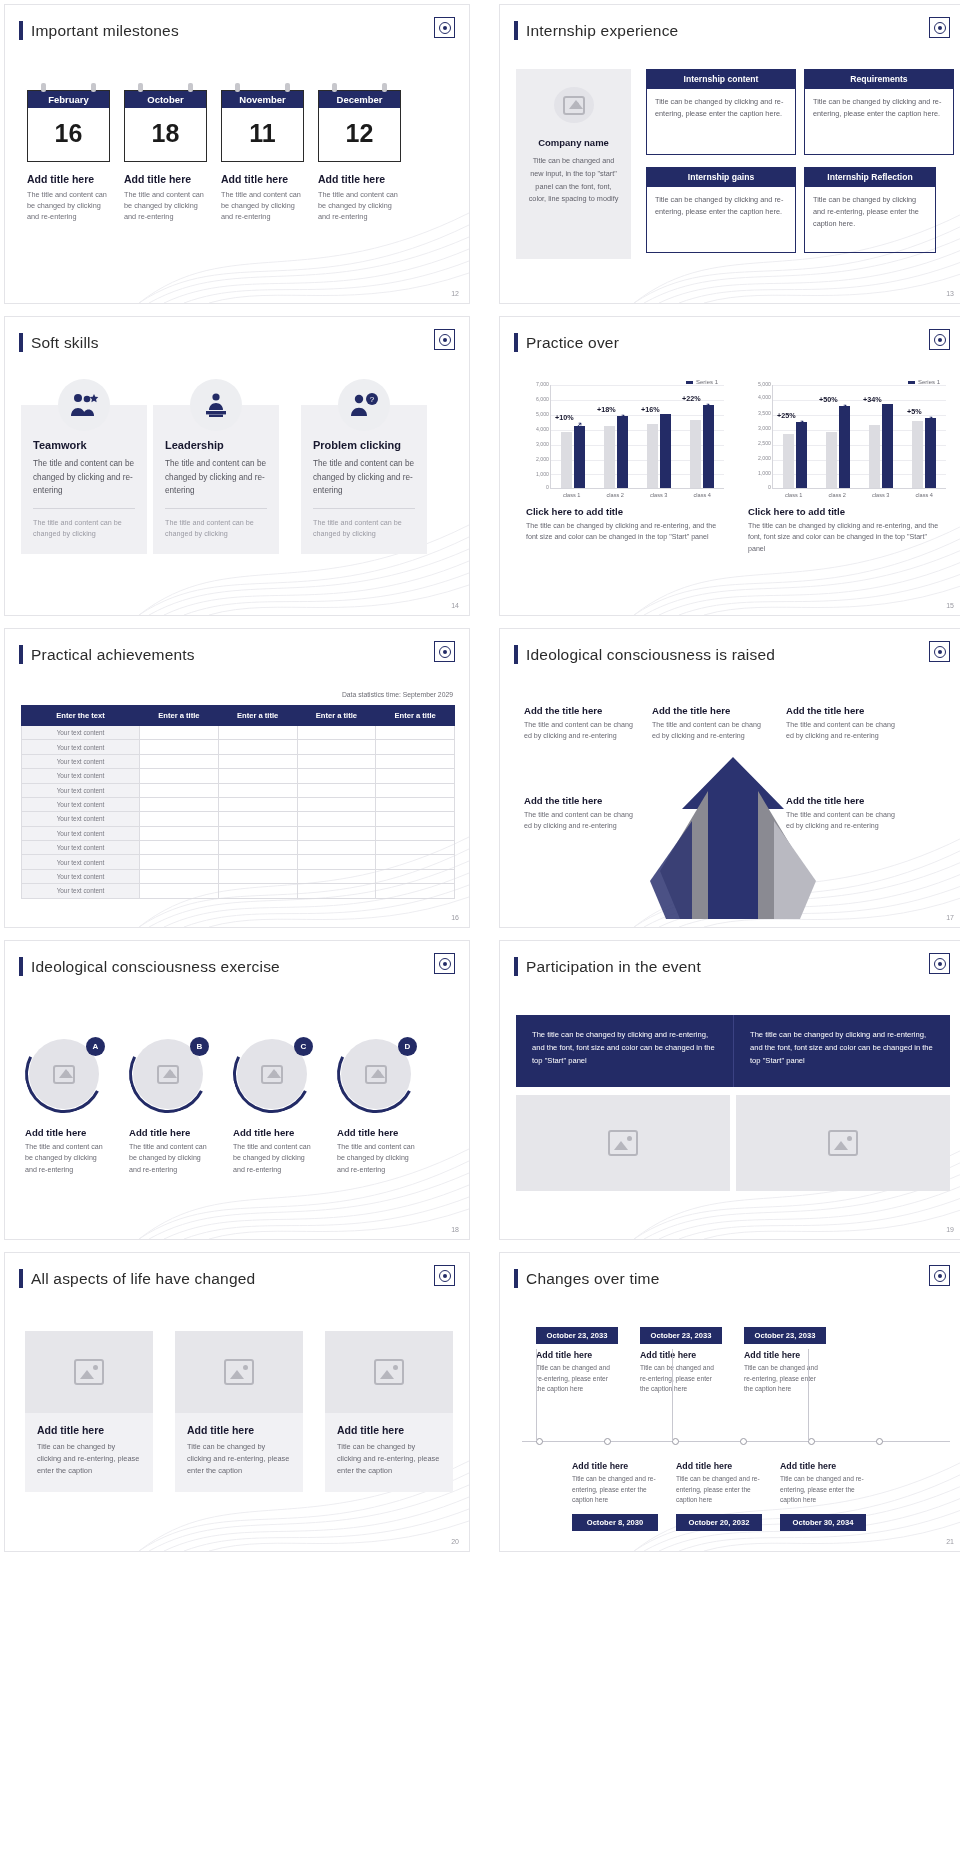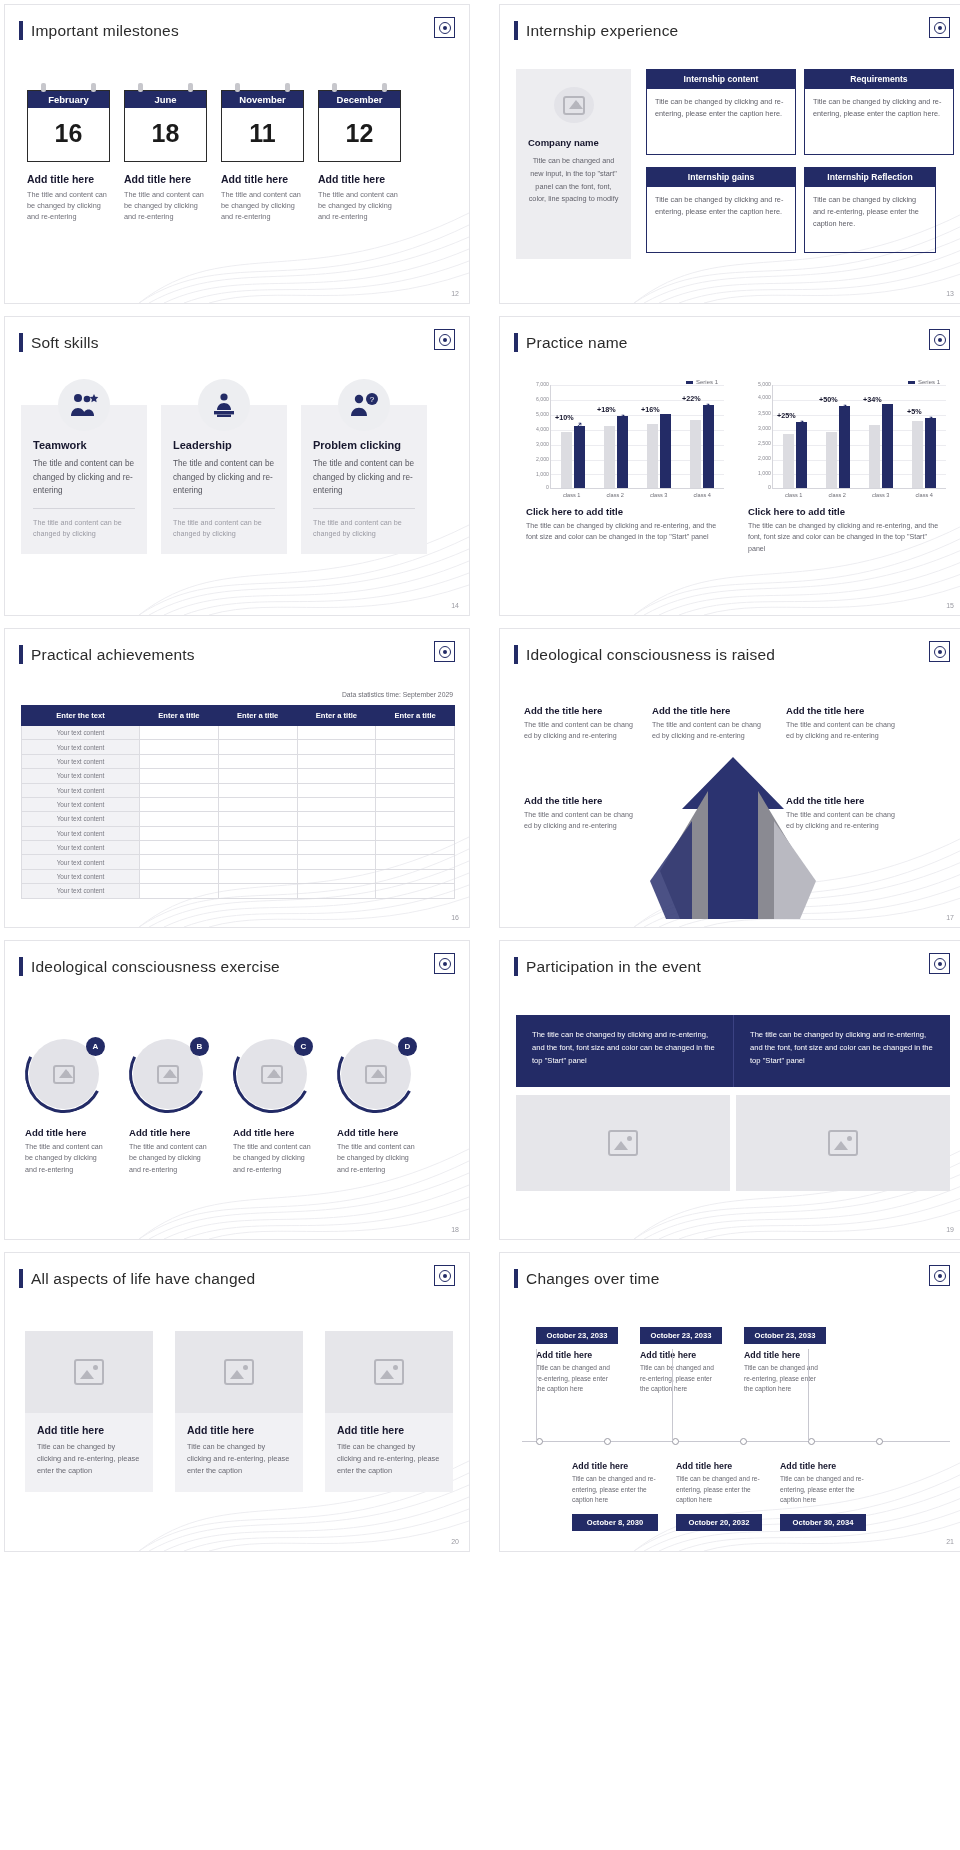--- a/index.html
+++ b/index.html
@@ -151,21 +151,21 @@
         </div>
         <div class="h">Add title here</div>
         <div class="p">The title and content can be changed by clicking and re-entering</div>
       </div>
       <div class="cal">
         <div class="rings">
             <i></i>
             <i></i>
           </div>
         <div class="card">
-          <div class="mon">June</div>
+          <div class="mon">October</div>
           <div class="day">18</div>
         </div>
         <div class="h">Add title here</div>
         <div class="p">The title and content can be changed by clicking and re-entering</div>
       </div>
       <div class="cal">
         <div class="rings">
             <i></i>
             <i></i>
           </div>
@@ -208,21 +208,21 @@
       <span class="ttl">Internship experience</span>
     </div>
     <div class="logo">
         <span class="inner"></span>
       </div>
 
     <div style="position:absolute;left:16px;top:64px;width:115px;height:190px;background:#ededf0;padding:12px 12px 0;">
       <div style="width:40px;height:36px;margin:6px auto 0;display:flex;align-items:center;justify-content:center;border-radius:50%;background:#e3e3e8;">
         <span class="ph-icon" style="width:22px;height:19px;"></span>
       </div>
-      <div style="font-size:9.5px;font-weight:bold;color:#17172e;margin-top:14px;">Company name</div>
+      <div style="text-align:center;font-size:9.5px;font-weight:bold;color:#17172e;margin-top:14px;">Company name</div>
       <div style="text-align:center;font-size:7.3px;line-height:1.75;color:#63636c;margin-top:7px;">Title can be changed and new input, in the top "start" panel can the font, font, color, line spacing to modify</div>
     </div>
 
     <div style="position:absolute;left:146px;top:64px;width:150px;">
       <div class="hdr-band">Internship content</div>
       <div class="body-box" style="height:66px;">Title can be changed by clicking and re-entering, please enter the caption here.</div>
     </div>
     <div style="position:absolute;left:304px;top:64px;width:150px;">
       <div class="hdr-band">Requirements</div>
       <div class="body-box" style="height:66px;">Title can be changed by clicking and re-entering, please enter the caption here.</div>
@@ -266,21 +266,21 @@
           <path d="M14 24c0-4.2 2.6-6.6 5.6-6.6S25 19.8 25 24z" fill="#232b66"></path>
           <path d="M25 2l1.3 2.7 3 .4-2.2 2.1.5 3-2.6-1.4-2.6 1.4.5-3-2.2-2.1 3-.4z" fill="#232b66"></path>
         </svg>
       </div>
       <div class="skill-h">Teamwork</div>
       <div class="skill-p">The title and content can be changed by clicking and re-entering</div>
       <div class="skill-divider"></div>
       <div class="skill-sub">The title and content can be changed by clicking</div>
     </div>
 
-    <div class="skill-col" style="left:156px;top:88px;">
+    <div class="skill-col" style="left:148px;top:88px;">
       <div class="skill-circ">
         <svg width="26" height="26" viewBox="0 0 26 26">
           <circle cx="13" cy="5" r="3.6" fill="#232b66"></circle>
           <path d="M6 18c0-4.2 3.2-7 7-7s7 2.8 7 7z" fill="#232b66"></path>
           <rect x="3" y="19" width="20" height="3.4" fill="#232b66"></rect>
           <rect x="6" y="22.6" width="14" height="2.4" fill="#232b66"></rect>
         </svg>
       </div>
       <div class="skill-h">Leadership</div>
       <div class="skill-p">The title and content can be changed by clicking and re-entering</div>
@@ -311,21 +311,21 @@
         <path d="M0 150 C 90 80 170 140 330 60"></path>
           <path d="M0 150 C 90 90 170 150 330 72"></path>
         <path d="M10 150 C 100 100 180 150 330 84"></path>
           <path d="M25 150 C 110 110 190 155 330 96"></path>
         <path d="M45 150 C 125 120 200 158 330 108"></path>
           <path d="M70 150 C 140 130 215 160 330 120"></path>
       </g>
     </svg>
     <div class="slide-title">
       <span class="bar"></span>
-      <span class="ttl">Practice name</span>
+      <span class="ttl">Practice over</span>
     </div>
     <div class="logo">
         <span class="inner"></span>
       </div>
 
     <div class="chartbox" style="left:26px;top:62px;">
       <div class="legend"><i></i><span>Series 1</span></div>
       <div class="plot">
         <span class="ylab" style="top:-4px;">7,000</span>
         <span class="ylab" style="top:11px;">6,000</span>

